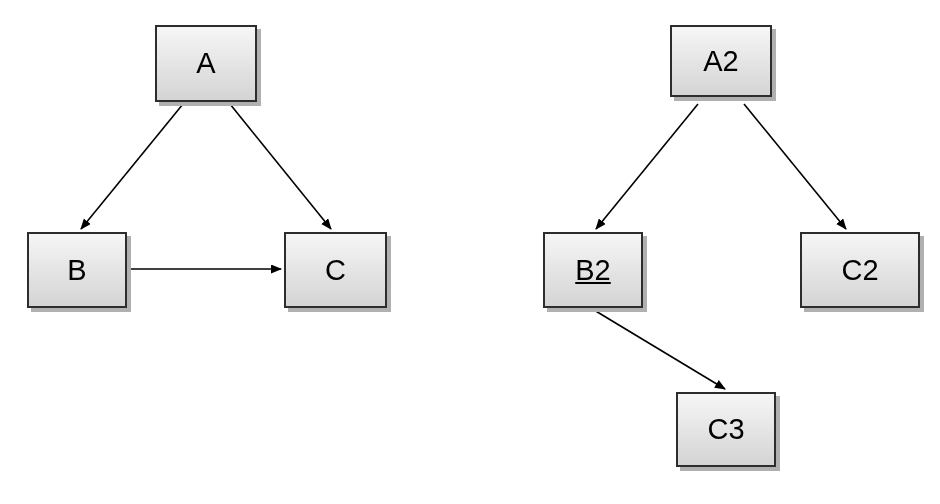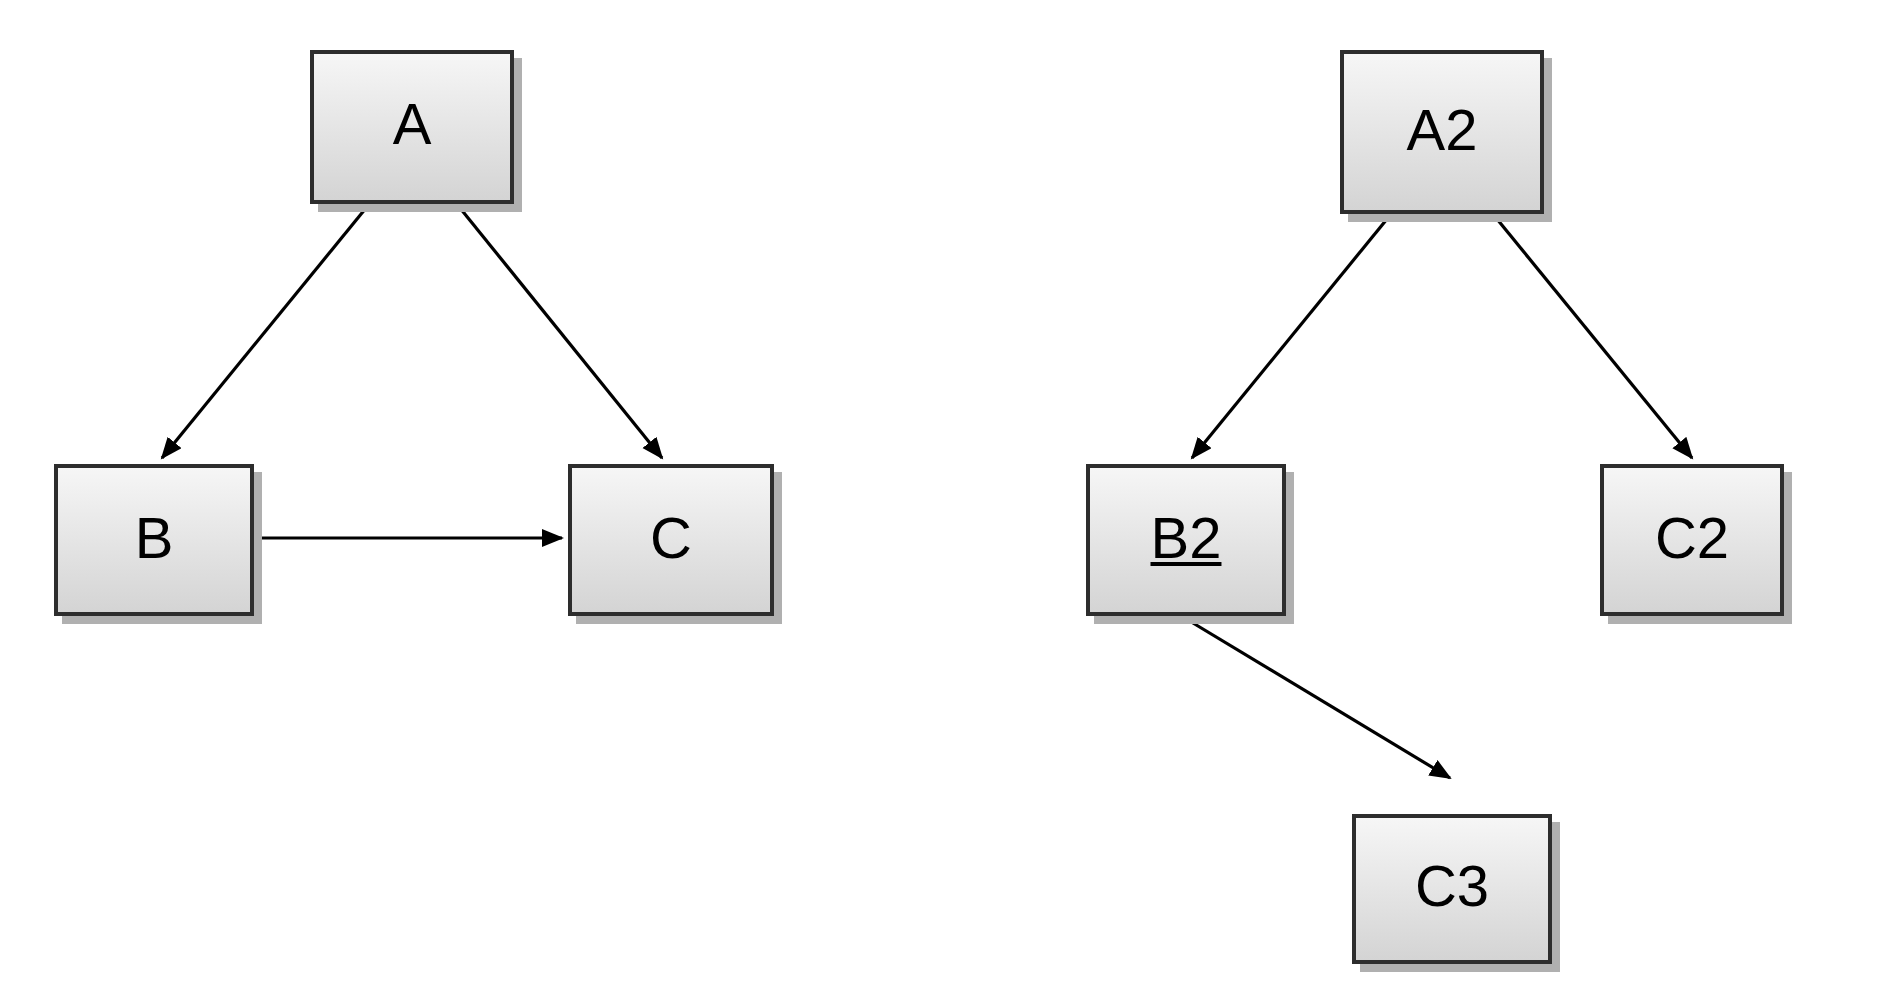--- a/index.html
+++ b/index.html
@@ -60,25 +60,25 @@
     </svg>
 <div class="node" style="left: 155px; top: 25px; width: 102px; height: 77px;">
       <span>A</span>
     </div>
     <div class="node" style="left: 27px; top: 232px; width: 100px; height: 76px;">
       <span>B</span>
     </div>
     <div class="node" style="left: 284px; top: 232px; width: 103px; height: 76px;">
       <span>C</span>
     </div>
-    <div class="node" style="left: 670px; top: 25px; width: 102px; height: 82px;">
+    <div class="node" style="left: 670px; top: 25px; width: 102px; height: 72px;">
       <span>A2</span>
     </div>
     <div class="node" style="left: 543px; top: 232px; width: 100px; height: 76px; text-decoration: underline;">
       <span>B2</span>
     </div>
-    <div class="node" style="left: 800px; top: 232px; width: 92px; height: 76px;">
+    <div class="node" style="left: 800px; top: 232px; width: 120px; height: 76px;">
       <span>C2</span>
     </div>
-    <div class="node" style="left: 676px; top: 392px; width: 100px; height: 75px; margin-top: 15px;">
+    <div class="node" style="left: 676px; top: 392px; width: 100px; height: 75px;">
       <span>C3</span>
     </div>
   </div>
 
 </body></html>

